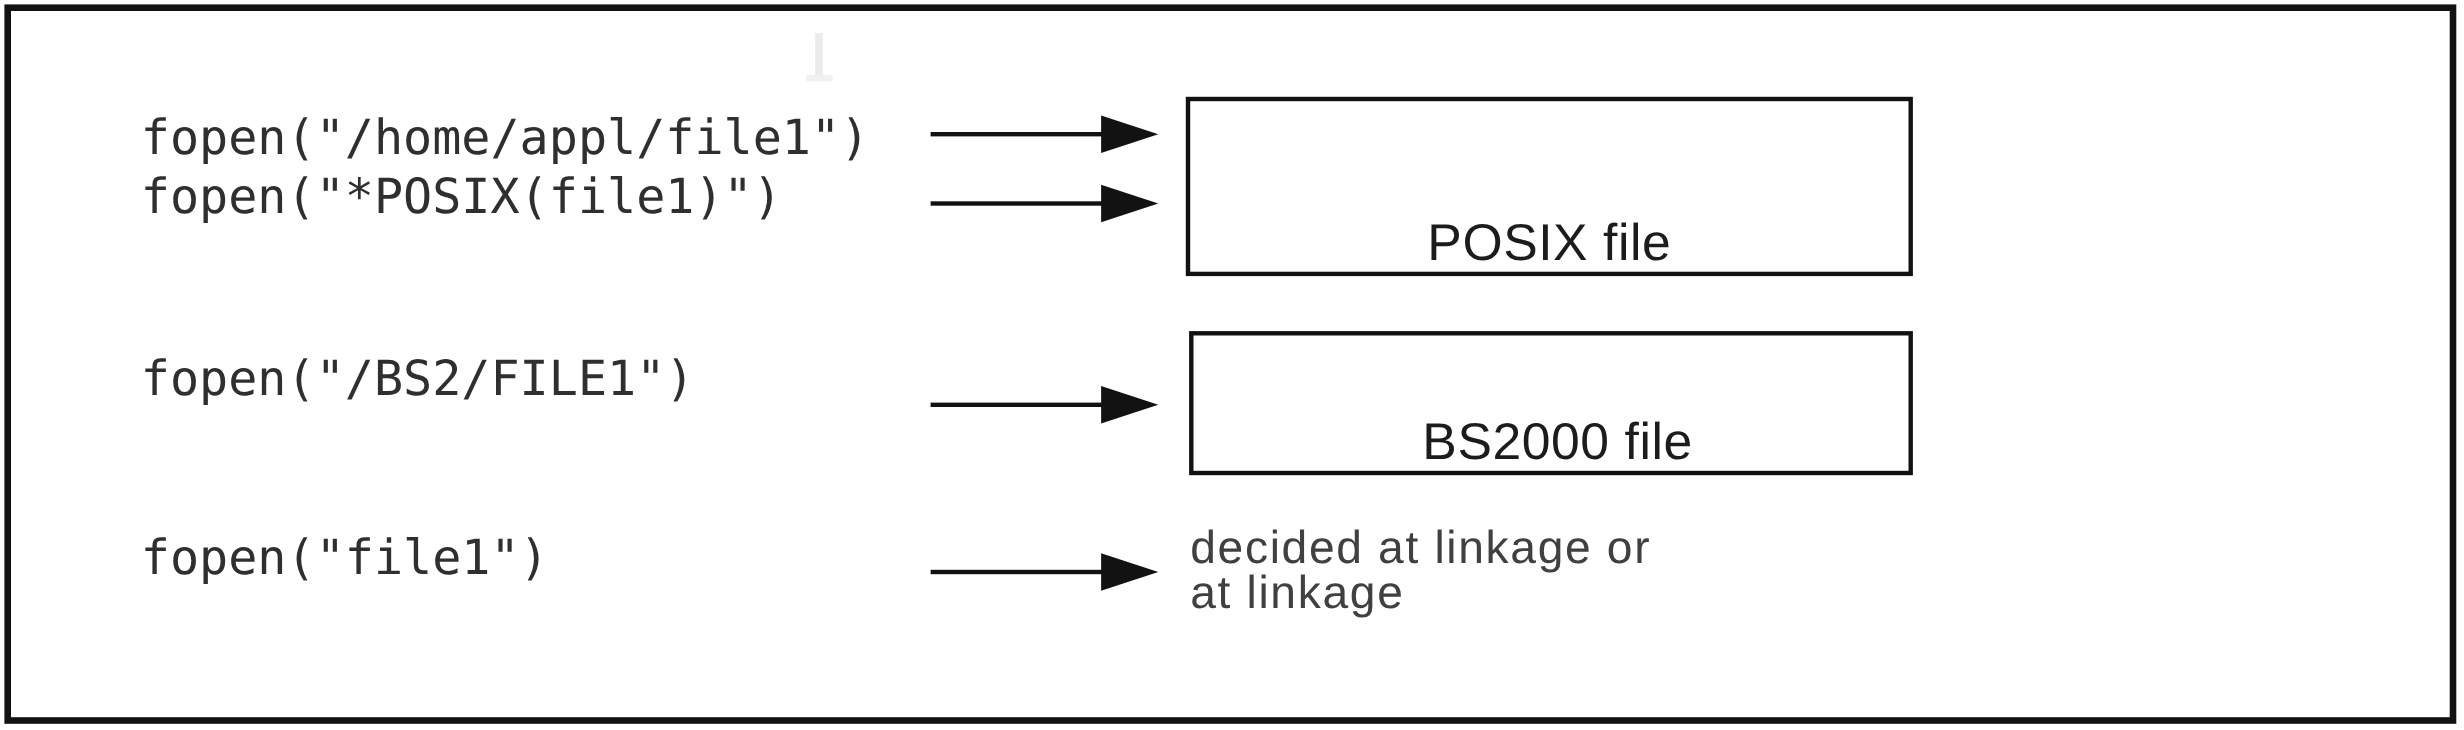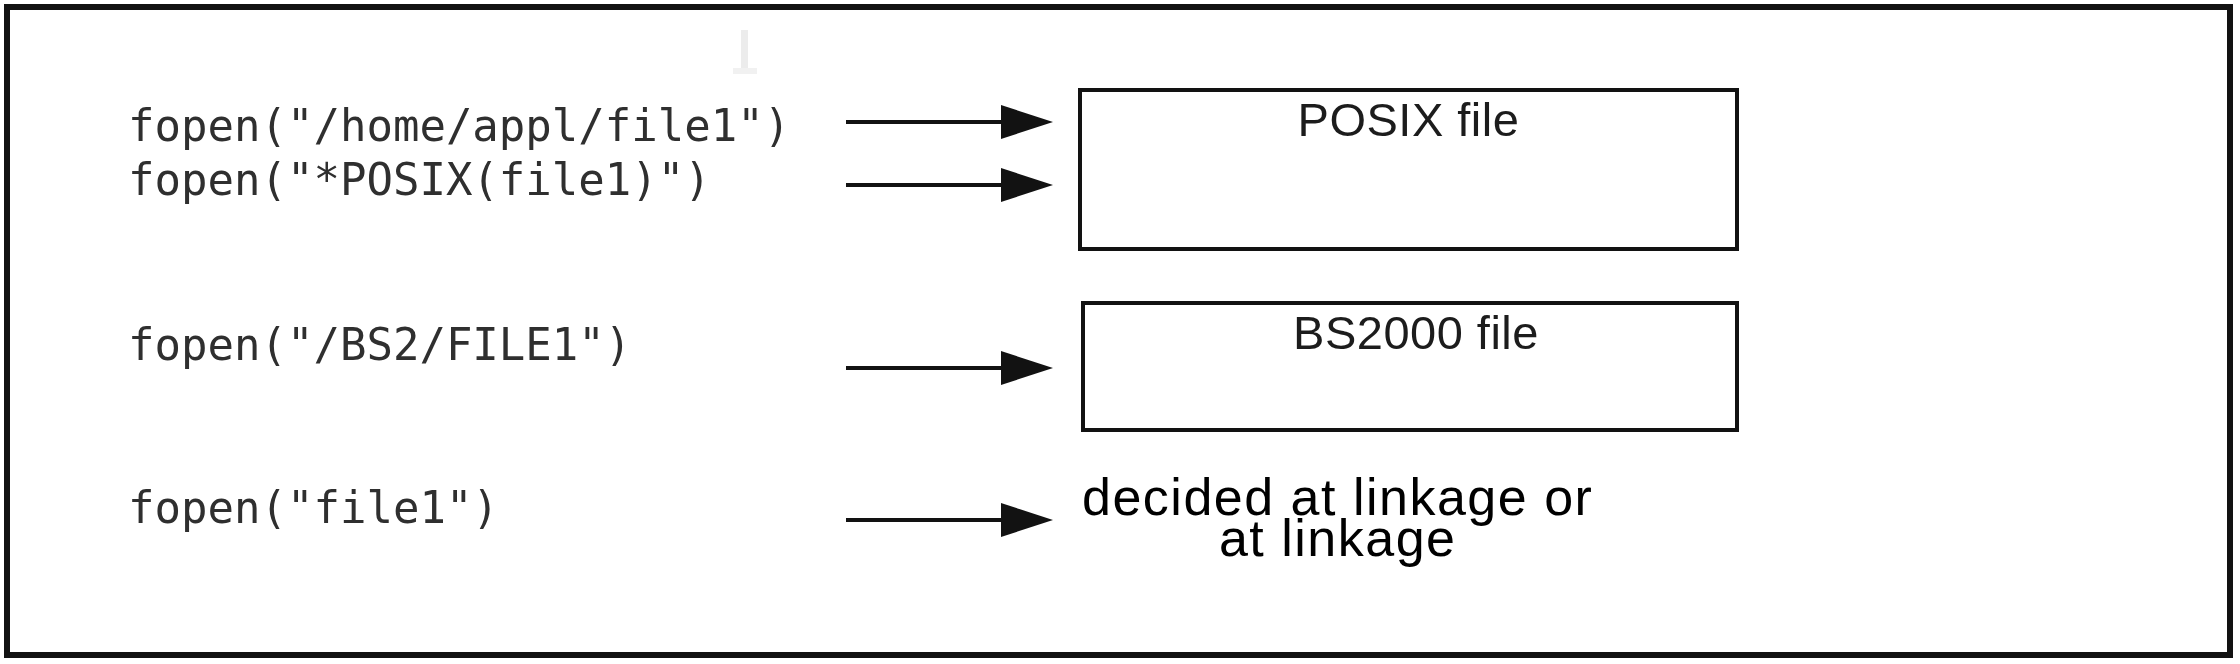--- a/index.html
+++ b/index.html
@@ -71,21 +71,21 @@
   .arrow.a3 { top: 351px; }
   .arrow.a4 { top: 503px; }
 
   
   .target-box {
     position: absolute;
     border: 4px solid #121212;
     box-sizing: border-box;
     background: #ffffff;
     display: flex;
-    align-items: flex-start;
+    align-items: flex-end;
     justify-content: center;
     font-size: 47px;
     color: #1c1c1c;
     letter-spacing: 0.5px;
   }
   .target-box.posix {
     left: 1078px;
     top: 88px;
     width: 661px;
     height: 163px;
@@ -96,26 +96,25 @@
     width: 658px;
     height: 131px;
     padding-left: 12px;
   }
 
   
   .note {
     position: absolute;
     left: 1082px;
     top: 477px;
-    font-size: 52px;
+    font-size: 42px;
     line-height: 41px;
     letter-spacing: 1.5px;
-    color: #000000;
+    color: #404040;
     white-space: pre;
-    text-align: center;
   }
 
   
   .ghost {
     position: absolute;
     left: 733px;
     top: 30px;
     width: 24px;
     height: 46px;
   }

